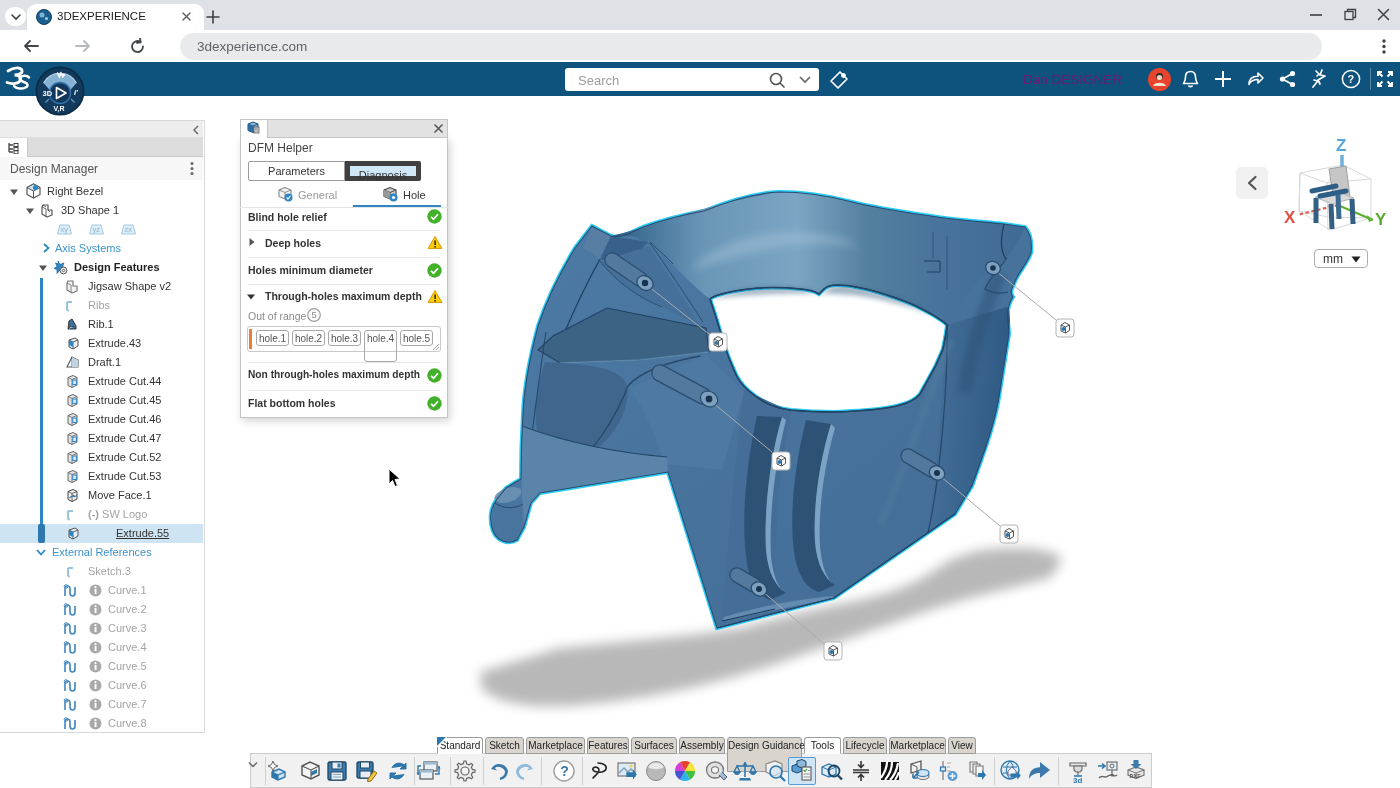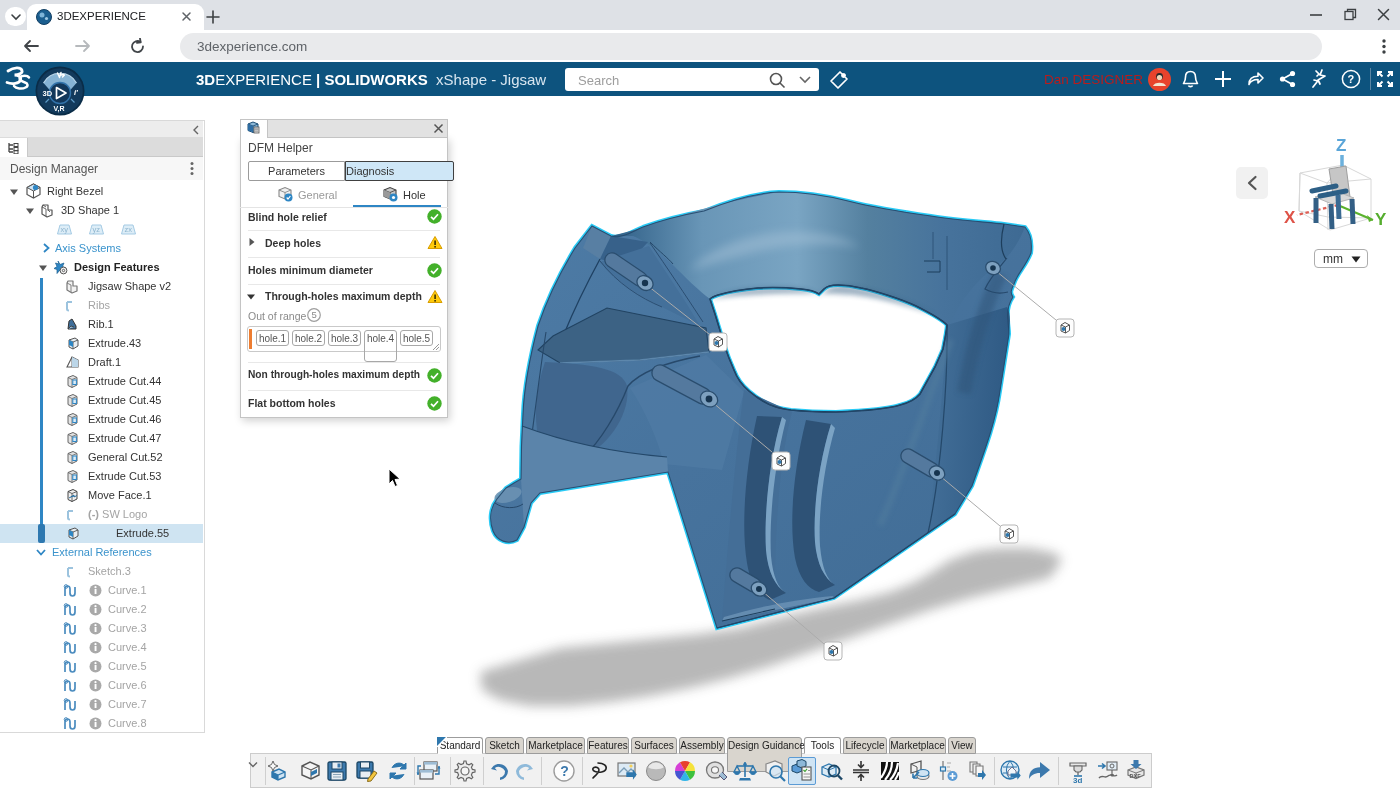--- a/index.html
+++ b/index.html
@@ -77,36 +77,35 @@
     <path d="M8.5 17 A19 19 0 0 1 41.5 17" fill="none" stroke="#b5d2e6" stroke-width="1.2"></path>
     <path d="M16 25.5 A9.5 9.5 0 0 1 34 25.5" fill="none" stroke="#4c7ba3" stroke-width="1"></path>
     <circle cx="25" cy="27" r="10.5" fill="#12375a" stroke="#3273ab" stroke-width="1.4"></circle>
     <path d="M21.5 21.5 L31 27 L21.5 32.5 Z" fill="none" stroke="#fff" stroke-width="1.7" stroke-linejoin="round"></path>
     <text x="7.5" y="30" font-size="7.5" font-weight="bold" fill="#fff" font-family="Liberation Sans">3D</text>
     <text x="39" y="29" font-size="7.5" font-weight="bold" fill="#fff" font-family="Liberation Sans" font-style="italic">i'</text>
     <text x="18.5" y="45" font-size="7" font-weight="bold" fill="#fff" font-family="Liberation Sans">V,R</text>
     <path d="M22.5 7 L24.5 11.5 M24.5 11.5 L26 6.5 M24 9.5 L28.5 8.5 M27.5 11 L29.5 9" stroke="#fff" stroke-width="1.4" fill="none" stroke-linecap="round"></path>
     <path d="M10.5 36.5 L14 33 M39.5 36.5 L36 33" stroke="#5d9bc8" stroke-width="1.2"></path>
   </svg>
-  <div class="abs" style="left:196px;top:71px;font-size:15px;color:#fff;"><b>3D</b>EXPERIENCE <span style="font-weight:bold">| SOLIDWORKS</span> <span style="color:#d8e6f0">&nbsp;xShape - Jigsaw</span></div>
 
   <div class="abs" style="left:565px;top:68px;width:254px;height:23px;background:#fff;border-radius:3px;"></div>
   <div class="abs" style="left:578px;top:73px;font-size:13px;color:#9d9d9d;">Search</div>
   <svg class="abs" style="left:768px;top:71px" width="18" height="18">
       <circle cx="8" cy="8" r="5.5" fill="none" stroke="#555" stroke-width="1.6"></circle>
       <path d="M12 12 L16.5 16.5" stroke="#555" stroke-width="1.6"></path>
     </svg>
   <svg class="abs" style="left:799px;top:76px" width="12" height="8">
       <path d="M1 1 L6 6 L11 1" stroke="#666" stroke-width="1.6" fill="none"></path>
     </svg>
   <svg class="abs" style="left:828px;top:69px" width="22" height="22" viewBox="0 0 22 22">
       <path d="M3 10 L10 3 L19 12 L12 19 Z M6.5 6.5 m-1.6 0 a1.6 1.6 0 1 0 3.2 0 a1.6 1.6 0 1 0 -3.2 0" fill="none" stroke="#fff" stroke-width="1.7" stroke-linejoin="round" transform="rotate(90 11 11)"></path>
     </svg>
 
-  <div class="abs" style="left:1023px;top:72px;width:120px;font-size:13.5px;color:#b91c1c;text-align:right;white-space:nowrap;">Dan DESIGNER</div>
+  <div class="abs" style="left:1023px;top:72px;width:120px;font-size:13.5px;color:#701a75;text-align:left;white-space:nowrap;">Dan DESIGNER</div>
   <svg class="abs" style="left:1148px;top:68px" width="23" height="23">
       <circle cx="11.5" cy="11.5" r="11.5" fill="#e8432c"></circle>
       <circle cx="11.5" cy="8.5" r="3.4" fill="#2b2b2b"></circle>
       <path d="M5 18 C6 13.5 17 13.5 18 18 Z" fill="#f3e2cf"></path>
       <circle cx="11.5" cy="9.5" r="2.6" fill="#f3d6b8"></circle>
     </svg>
   <svg class="abs" style="left:1180px;top:69px" width="21" height="21" viewBox="0 0 21 21">
       <path d="M10.5 2.5 C7 2.5 5.5 5 5.5 8 C5.5 12 4 13.5 3.5 14.5 L17.5 14.5 C17 13.5 15.5 12 15.5 8 C15.5 5 14 2.5 10.5 2.5 Z" fill="none" stroke="#fff" stroke-width="1.6" stroke-linejoin="round"></path>
       <path d="M8.5 16.5 C9 18 12 18 12.5 16.5" stroke="#fff" stroke-width="1.6" fill="none"></path>
     </svg>
@@ -256,21 +255,21 @@
             <path d="M3 3.5 L8 1.5 L12 3.5 L12 11 L7 13.5 L3 11.5 Z" fill="#e3e3e3" stroke="#666" stroke-width="1"></path>
             <path d="M3 3.5 L7 5.5 L12 3.5 M7 5.5 L7 13.5" stroke="#666" stroke-width="0.8" fill="none"></path>
             <rect x="7.8" y="6" width="3.6" height="4.5" fill="#dcecf7" stroke="#2e86c4" stroke-width="1"></rect>
           </svg></div>
     <div class="abs" style="left:88px;top:311px;"><span style="color:#333">Extrude Cut.47</span></div>
     <div class="abs" style="left:65px;top:329px;"><svg width="15" height="15" viewBox="0 0 15 15">
             <path d="M3 3.5 L8 1.5 L12 3.5 L12 11 L7 13.5 L3 11.5 Z" fill="#e3e3e3" stroke="#666" stroke-width="1"></path>
             <path d="M3 3.5 L7 5.5 L12 3.5 M7 5.5 L7 13.5" stroke="#666" stroke-width="0.8" fill="none"></path>
             <rect x="7.8" y="6" width="3.6" height="4.5" fill="#dcecf7" stroke="#2e86c4" stroke-width="1"></rect>
           </svg></div>
-    <div class="abs" style="left:88px;top:330px;"><span style="color:#333">General Cut.52</span></div>
+    <div class="abs" style="left:88px;top:330px;"><span style="color:#333">Extrude Cut.52</span></div>
     <div class="abs" style="left:65px;top:348px;"><svg width="15" height="15" viewBox="0 0 15 15">
             <path d="M3 3.5 L8 1.5 L12 3.5 L12 11 L7 13.5 L3 11.5 Z" fill="#e3e3e3" stroke="#666" stroke-width="1"></path>
             <path d="M3 3.5 L7 5.5 L12 3.5 M7 5.5 L7 13.5" stroke="#666" stroke-width="0.8" fill="none"></path>
             <rect x="7.8" y="6" width="3.6" height="4.5" fill="#dcecf7" stroke="#2e86c4" stroke-width="1"></rect>
           </svg></div>
     <div class="abs" style="left:88px;top:349px;"><span style="color:#333">Extrude Cut.53</span></div>
     <div class="abs" style="left:65px;top:367px;"><svg width="15" height="15" viewBox="0 0 15 15">
             <path d="M3 3.5 L8 1.5 L12 3.5 L12 11 L7 13.5 L3 11.5 Z" fill="#efefef" stroke="#444" stroke-width="1"></path>
             <path d="M3 3.5 L7 5.5 L12 3.5 M7 5.5 L7 13.5" stroke="#444" stroke-width="0.8" fill="none"></path>
             <path d="M4 10 L9 7 L9 9 L12 7.5" fill="#2e86c4" stroke="#1b5e8f" stroke-width="0.8"></path>
@@ -279,21 +278,21 @@
     <div class="abs" style="left:66px;top:386px;"><svg width="15" height="14" viewBox="0 0 15 14">
             <path d="M2 4 L2 11 M2 4 L7 4" stroke="#9cc3de" stroke-width="2" fill="none"></path>
             <path d="M2 11 Q2 12.5 4 12.5" stroke="#9cc3de" stroke-width="2" fill="none"></path>
           </svg></div>
     <div class="abs" style="left:88px;top:387px;"><span style="color:#a4a4a4;font-weight:bold;">(-)</span> <span style="color:#a4a4a4">SW Logo</span></div>
     <div class="abs" style="left:65px;top:405px;"><svg width="15" height="15" viewBox="0 0 15 15">
             <path d="M4 4 L10 2 L13 4 L13 10 L8 13 L4 11 Z" fill="#e8eef3" stroke="#555" stroke-width="1"></path>
             <path d="M4 4 L8 6 L13 4 M8 6 L8 13" stroke="#555" stroke-width="0.9" fill="none"></path>
             <path d="M4 4 L8 6 L8 11 L4 9 Z" fill="#2e86c4"></path>
           </svg></div>
-    <div class="abs" style="left:88px;top:406px;"><span style="color:#333;padding-left:28px;">Extrude.55</span></div>
+    <div class="abs" style="left:88px;top:406px;"><span style="color:#333;text-decoration:underline;padding-left:28px;">Extrude.55</span></div>
     <svg class="abs" style="left:36px;top:427px" width="10" height="8">
           <path d="M1 2 L5 6.5 L9 2" stroke="#2e86c4" stroke-width="1.8" fill="none"></path>
         </svg>
     <div class="abs" style="left:52px;top:425px;"><span style="color:#3a93cc">External References</span></div>
     <div class="abs" style="left:66px;top:443px;"><svg width="15" height="14" viewBox="0 0 15 14">
             <path d="M2 4 L2 11 M2 4 L7 4" stroke="#9cc3de" stroke-width="2" fill="none"></path>
             <path d="M2 11 Q2 12.5 4 12.5" stroke="#9cc3de" stroke-width="2" fill="none"></path>
           </svg></div>
     <div class="abs" style="left:88px;top:444px;"><span style="color:#a4a4a4">Sketch.3</span></div>
     <div class="abs" style="left:63px;top:462px;"><svg width="16" height="15" viewBox="0 0 16 15">
@@ -550,21 +549,21 @@
         <path d="M3 4 L8 6 L8 12 L3 10.5 Z" fill="#2e6da4"></path>
         <rect x="9" y="7" width="5" height="6" fill="#e8e8e8" stroke="#555" stroke-width="0.8"></rect>
         <path d="M9.6 8.2 L13.4 8.2 M9.6 9.7 L13.4 9.7 M9.6 11.2 L13.4 11.2" stroke="#777" stroke-width="0.7"></path>
       </svg>
     <svg class="abs" style="left:193px;top:4px" width="11" height="11">
         <path d="M1.5 1.5 L9.5 9.5 M9.5 1.5 L1.5 9.5" stroke="#555" stroke-width="1.5"></path>
       </svg>
     <div class="abs" style="left:8px;top:22px;color:#444;font-size:12px;">DFM Helper</div>
 
     <div class="abs" style="left:8px;top:42px;width:97px;height:20px;background:#fff;border:1px solid #9b9b9b;border-radius:2px 0 0 2px;text-align:center;line-height:19px;">Parameters</div>
-    <div class="abs" style="left:105px;top:42px;width:109px;height:20px;background:#cfe7f7;border:1px solid #404040;border-radius:0 2px 2px 0;line-height:19px;">Diagnosis</div>
+    <div class="abs" style="left:105px;top:42px;width:76px;height:20px;background:#cfe7f7;border:5px solid #404040;border-radius:0 2px 2px 0;text-align:center;line-height:19px;">Diagnosis</div>
 
     <svg class="abs" style="left:36px;top:67px" width="18" height="17" viewBox="0 0 18 17">
         <path d="M3 4 L9 1.5 L15 4 L15 10 L9 13 L3 10.5 Z" fill="#f1f1f1" stroke="#888" stroke-width="1.1"></path>
         <path d="M3 4 L9 6.5 L15 4 M9 6.5 L9 13" stroke="#888" stroke-width="0.9" fill="none"></path>
         <circle cx="12.5" cy="11.5" r="4" fill="#2e86c4"></circle>
         <path d="M10.7 11.5 L12 13 L14.4 10" stroke="#fff" stroke-width="1.2" fill="none"></path>
       </svg>
     <div class="abs" style="left:58px;top:70px;color:#999;">General</div>
     <svg class="abs" style="left:141px;top:67px" width="18" height="17" viewBox="0 0 18 17">
         <path d="M3 4 L9 1.5 L15 4 L15 10 L9 13 L3 10.5 Z" fill="#c8c8c8" stroke="#444" stroke-width="1.1"></path>

